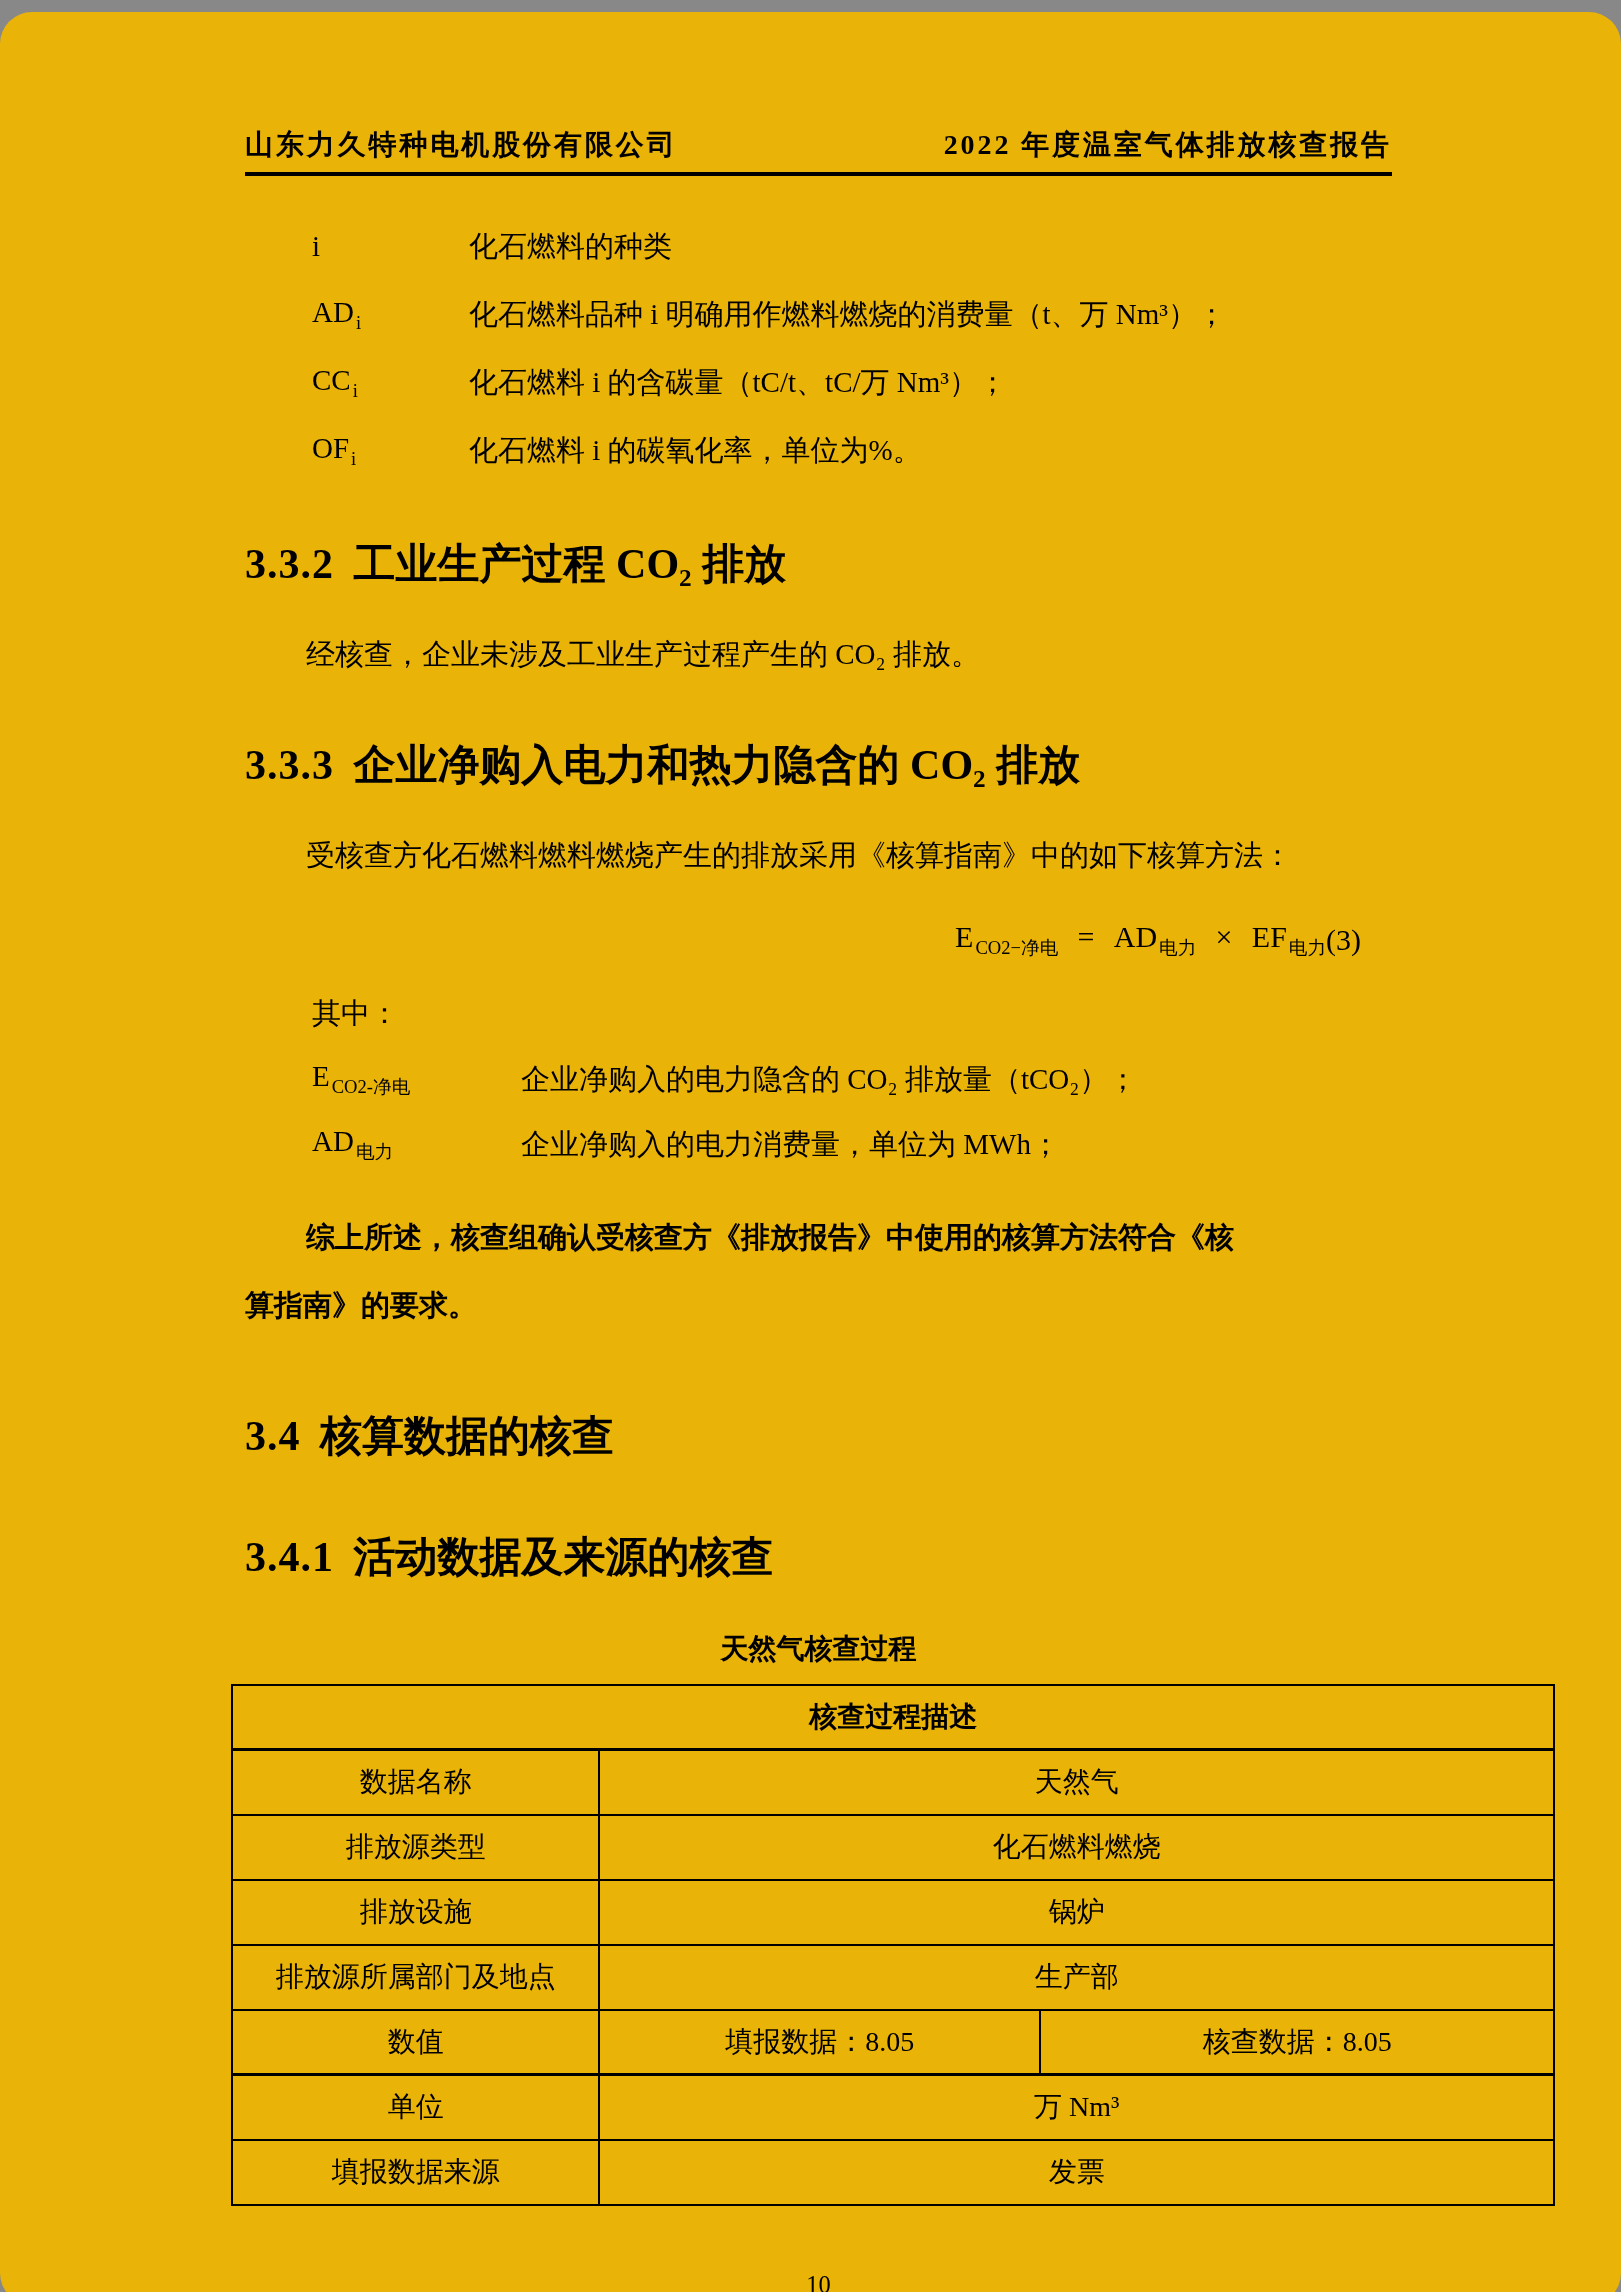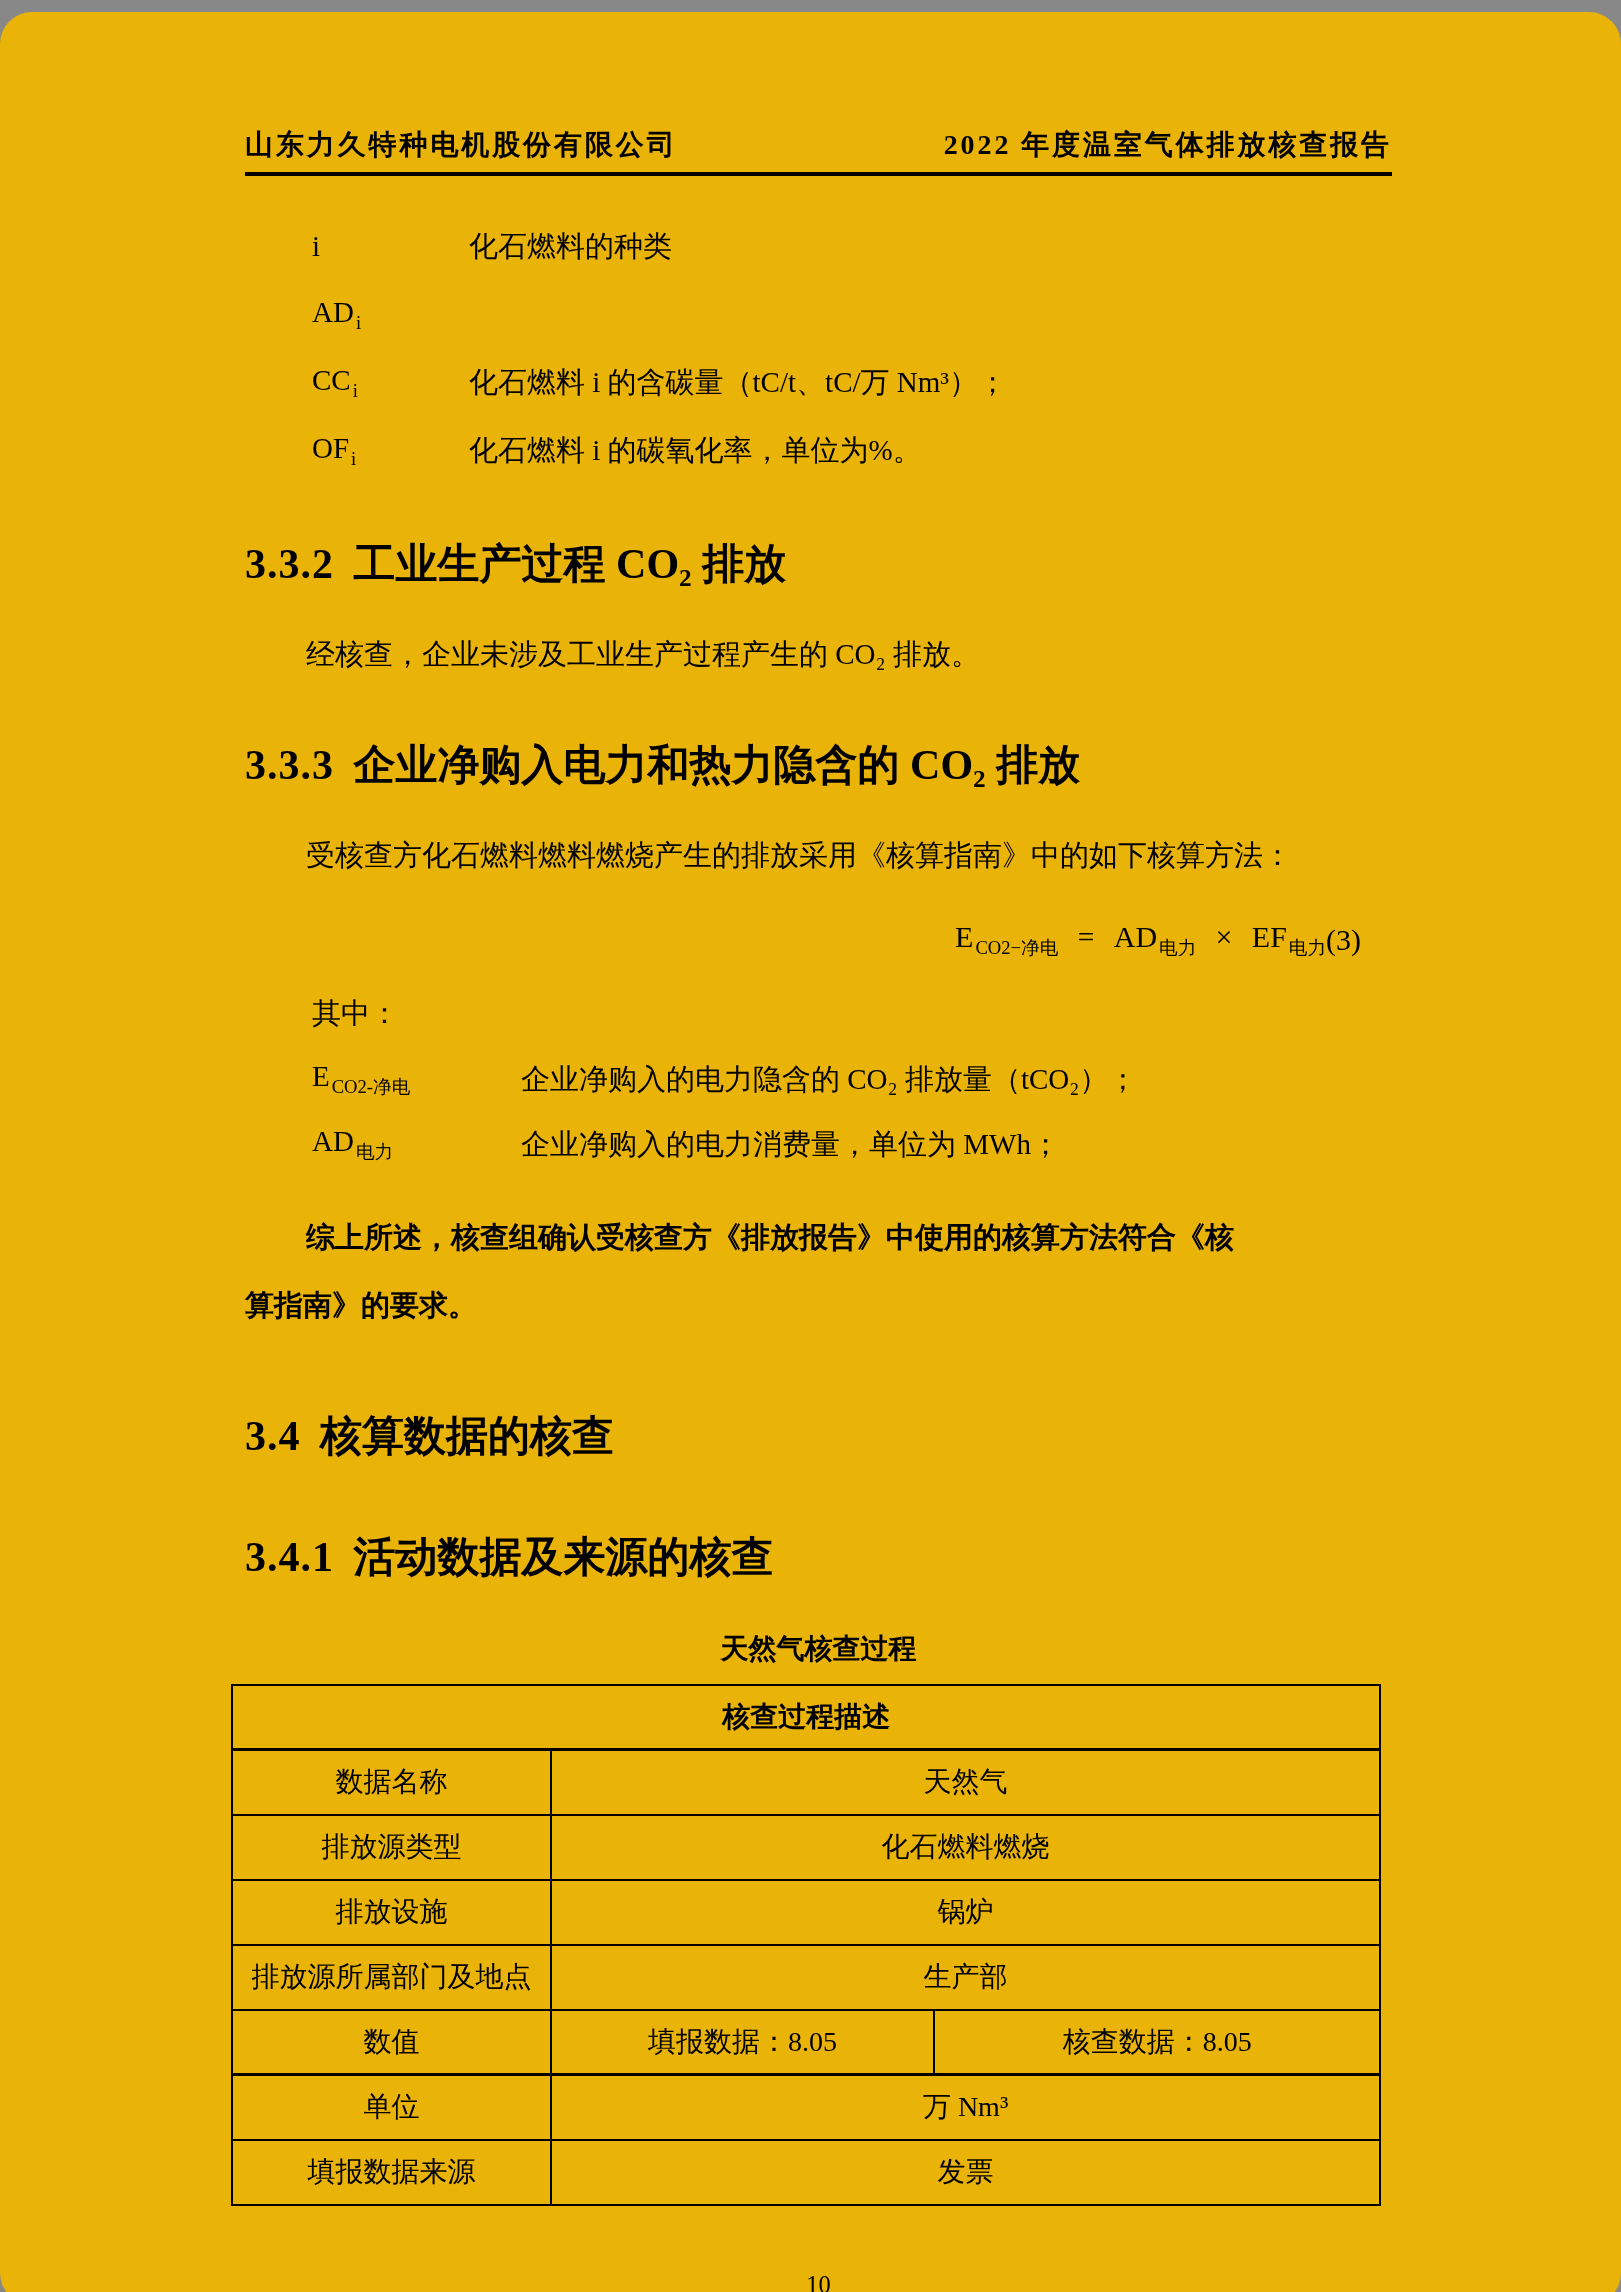--- a/index.html
+++ b/index.html
@@ -52,21 +52,21 @@
   .formula .f-op { margin:0 11.8px; }
   .among { margin-top:33px; margin-left:67px; }
   .deflist2 { margin-top:13.7px; }
   .deflist2 .def-row { height:65px;gap:25px; }
   
   .summary { margin-top:25.5px; font-weight:bold; line-height:68px; }
   .summary .line1 { text-indent:61px; }
   
   .tbl-title { margin-top:45px; text-align:center; font-weight:bold; font-size:28px; }
   table.verify {
-    width:1150px; margin-left:-13.7px; margin-top:15.7px;
+    width:1324px; margin-left:-13.7px; margin-top:15.7px;
     border-collapse:collapse;
     font-size:28px; text-align:center;
     border:2.9px solid #000;
   }
   table.verify td { border:2px solid #000; height:65px; padding:0 5.9px; }
   table.verify tr.thick td { border-bottom:3.9px solid #000; }
   table.verify td.t-head { font-weight:bold; }
   
   .page-num { margin-top:65px; text-align:center; font-size:24.5px; }
 </style>
@@ -82,20 +82,21 @@
 
   <div class="content">
 
     <div class="deflist">
       <div class="def-row">
         <span class="def-label"><span>i</span></span>
         <span class="def-desc">化石燃料的种类</span>
       </div>
       <div class="def-row">
         <span class="def-label"><span>AD</span><span class="sub">i</span></span>
+        <span class="def-desc">化石燃料品种 i 明确用作燃料燃烧的消费量（t、万 Nm³）；</span>
       </div>
       <div class="def-row">
         <span class="def-label"><span>CC</span><span class="sub">i</span></span>
         <span class="def-desc">化石燃料 i 的含碳量（tC/t、tC/万 Nm³）；</span>
       </div>
       <div class="def-row">
         <span class="def-label"><span>OF</span><span class="sub">i</span></span>
         <span class="def-desc">化石燃料 i 的碳氧化率，单位为%。</span>
       </div>
     </div>

